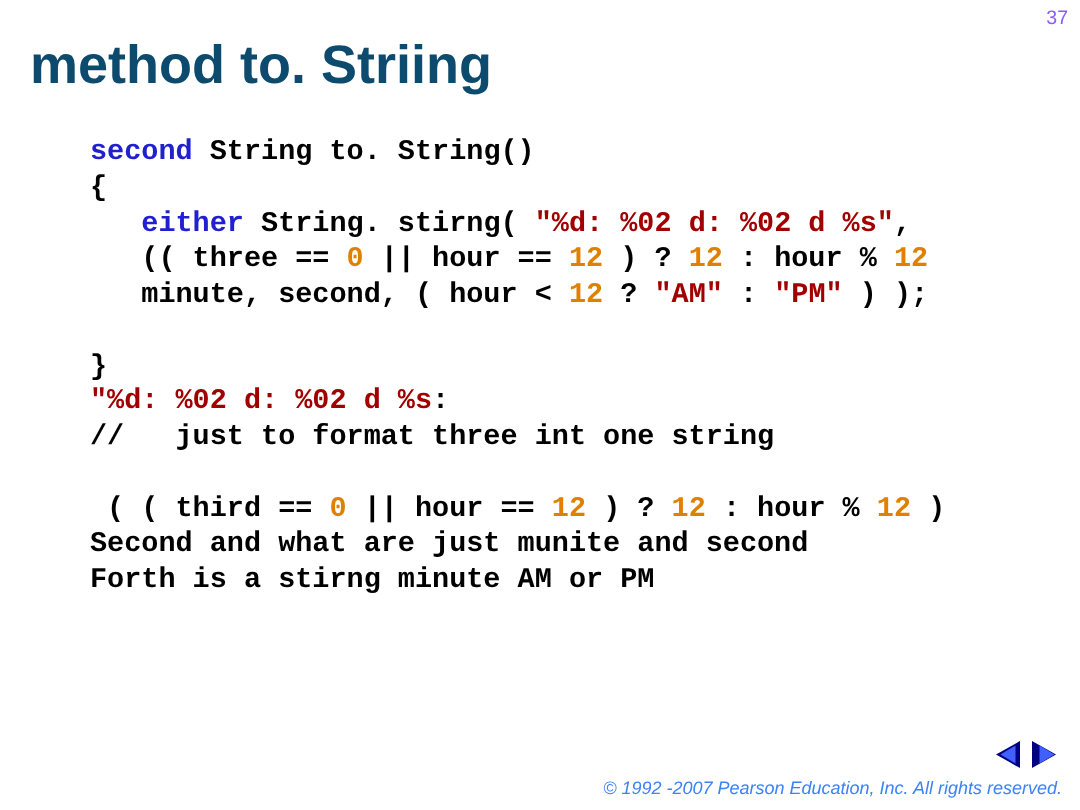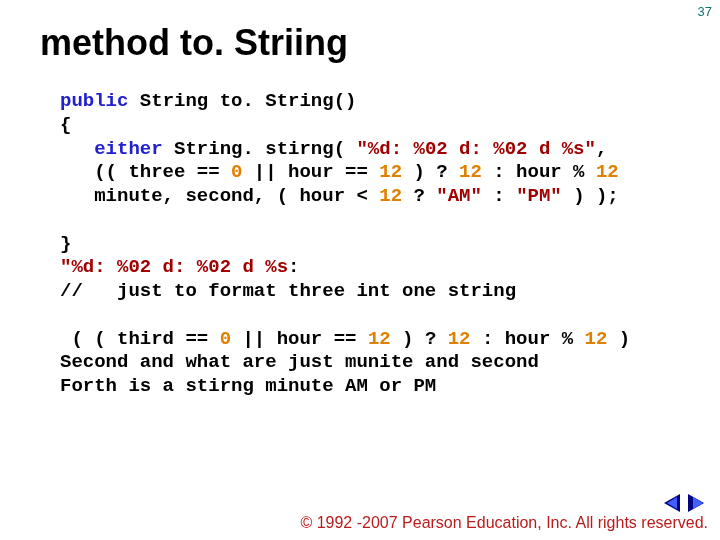--- a/index.html
+++ b/index.html
@@ -9,46 +9,47 @@
     background: #ffffff;
     font-family: Arial, Helvetica, sans-serif;
     position: relative;
     overflow: hidden;
   }
   .page-number {
     position: absolute;
     top: 4px;
     right: 8px;
     font-size: 13px;
-    color: #0f766e;
+    color: #8b5cf6;
   }
   .slide-title {
     font-size: 36px;
     font-weight: bold;
-    color: #000000;
-    padding: 22px 0 0 40px;
+    color: #0c4a6e;
+    padding: 22px 0 0 20px;
   }
   .code-block {
     margin: 26px 0 0 60px;
     font-family: "Courier New", Courier, monospace;
     font-weight: bold;
     font-size: 19px;
     line-height: 1.25;
     color: #000;
     white-space: pre;
   }
   .kw-blue { color: #2020d0; }
   .str-red { color: #a00000; }
   .num-orange { color: #e08000; }
   .copyright {
     position: absolute;
     bottom: 8px;
     right: 12px;
-    font-size: 16px;
-    color: #b91c1c;
+    font-size: 12px;
+    color: #3b82f6;
+    font-style: italic;
   }
   .nav-arrows {
     position: absolute;
     bottom: 28px;
     right: 14px;
     display: flex;
     gap: 6px;
   }
   .arrow-btn {
     width: 18px;
@@ -86,21 +87,21 @@
     border-left: 10px solid #4060ff;
   }
 </style>
 </head>
 <body>
 
 <div class="page-number">37</div>
 
 <div class="slide-title">method to. Striing</div>
 
-<div class="code-block"><span class="kw-blue">public</span><span> String to. String()</span>
+<div class="code-block"><span class="kw-blue">second</span><span> String to. String()</span>
 <span>{</span>
 <span class="kw-blue">   either</span><span> String. stirng( </span><span class="str-red">"%d: %02 d: %02 d %s"</span><span>,</span>
 <span>   (( three == </span><span class="num-orange">0</span><span> || hour == </span><span class="num-orange">12</span><span> ) ? </span><span class="num-orange">12</span><span> : hour % </span><span class="num-orange">12</span>
 <span>   minute, second, ( hour &lt; </span><span class="num-orange">12</span><span> ? </span><span class="str-red">"AM"</span><span> : </span><span class="str-red">"PM"</span><span> ) );</span>
 <span></span>
 <span>}</span>
 <span class="str-red">"%d: %02 d: %02 d %s</span><span>:</span>
 <span>//   just to format three int one string</span>
 <span></span>
 <span> ( ( third == </span><span class="num-orange">0</span><span> || hour == </span><span class="num-orange">12</span><span> ) ? </span><span class="num-orange">12</span><span> : hour % </span><span class="num-orange">12</span><span> )</span>

